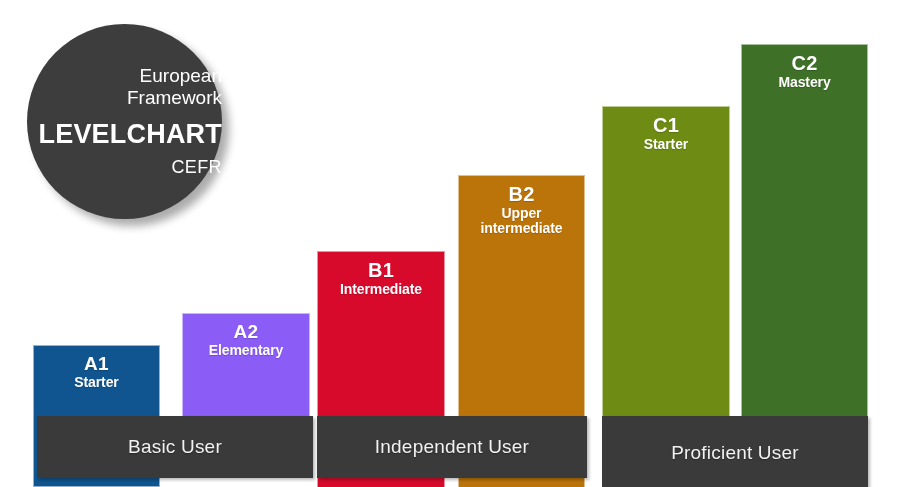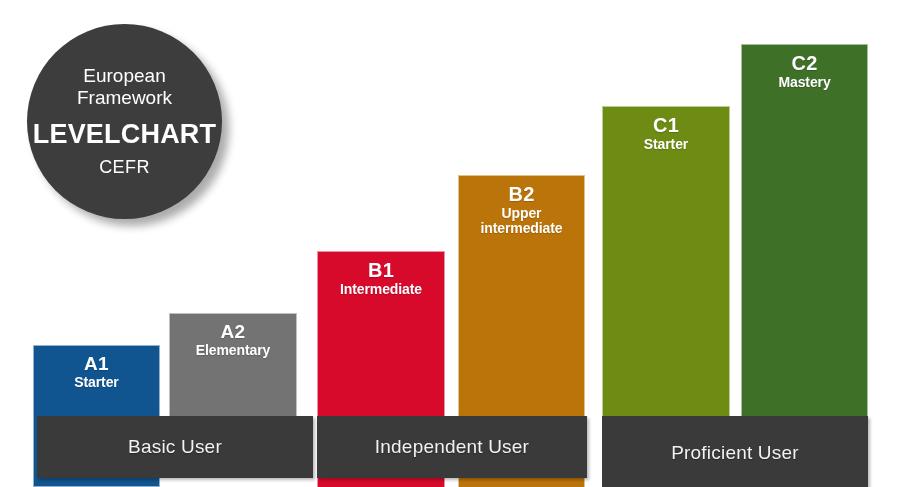--- a/index.html
+++ b/index.html
@@ -61,21 +61,21 @@
   #badge{
     position:absolute;
     left:27px;top:24px;
     width:195px;height:195px;
     border-radius:50%;
     background:#3d3d3d;
     box-shadow:7px 7px 9px rgba(0,0,0,0.33);
     color:#ffffff;
     display:flex;
     flex-direction:column;
-    align-items:center;
+    align-items:flex-end;
     justify-content:center;
     text-align:center;
     z-index:20;
   }
   #badge .l1{font-size:19px;line-height:1.12;}
   #badge .l2{font-size:19px;line-height:1.12;}
   #badge .l3{font-size:27px;font-weight:bold;letter-spacing:0.2px;margin-top:11px;}
   #badge .l4{font-size:18px;margin-top:7px;letter-spacing:0.4px;}
 </style>
 </head>
@@ -87,21 +87,21 @@
     <div class="l1">European</div>
     <div class="l2">Framework</div>
     <div class="l3">LEVELCHART</div>
     <div class="l4">CEFR</div>
   </div>
 
   <div class="bar small" style="left: 33px; top: 345px; width: 127px; height: 142px; background: rgb(16, 85, 143);">
     <span class="code">A1</span>
     <span class="name">Starter</span>
   </div>
-  <div class="bar small" style="left: 169px; top: 313px; width: 128px; height: 124px; background: #737373;">
+  <div class="bar small" style="left: 182px; top: 313px; width: 128px; height: 124px; background: #8b5cf6;">
     <span class="code">A2</span>
     <span class="name">Elementary</span>
   </div>
   <div class="bar" style="left: 317px; top: 251px; width: 128px; height: 250px; background: rgb(216, 10, 43);">
     <span class="code">B1</span>
     <span class="name">Intermediate</span>
   </div>
   <div class="bar" style="left: 458px; top: 175px; width: 127px; height: 352px; background: rgb(187, 116, 9);">
     <span class="code">B2</span>
     <span class="name">Upper intermediate</span>

